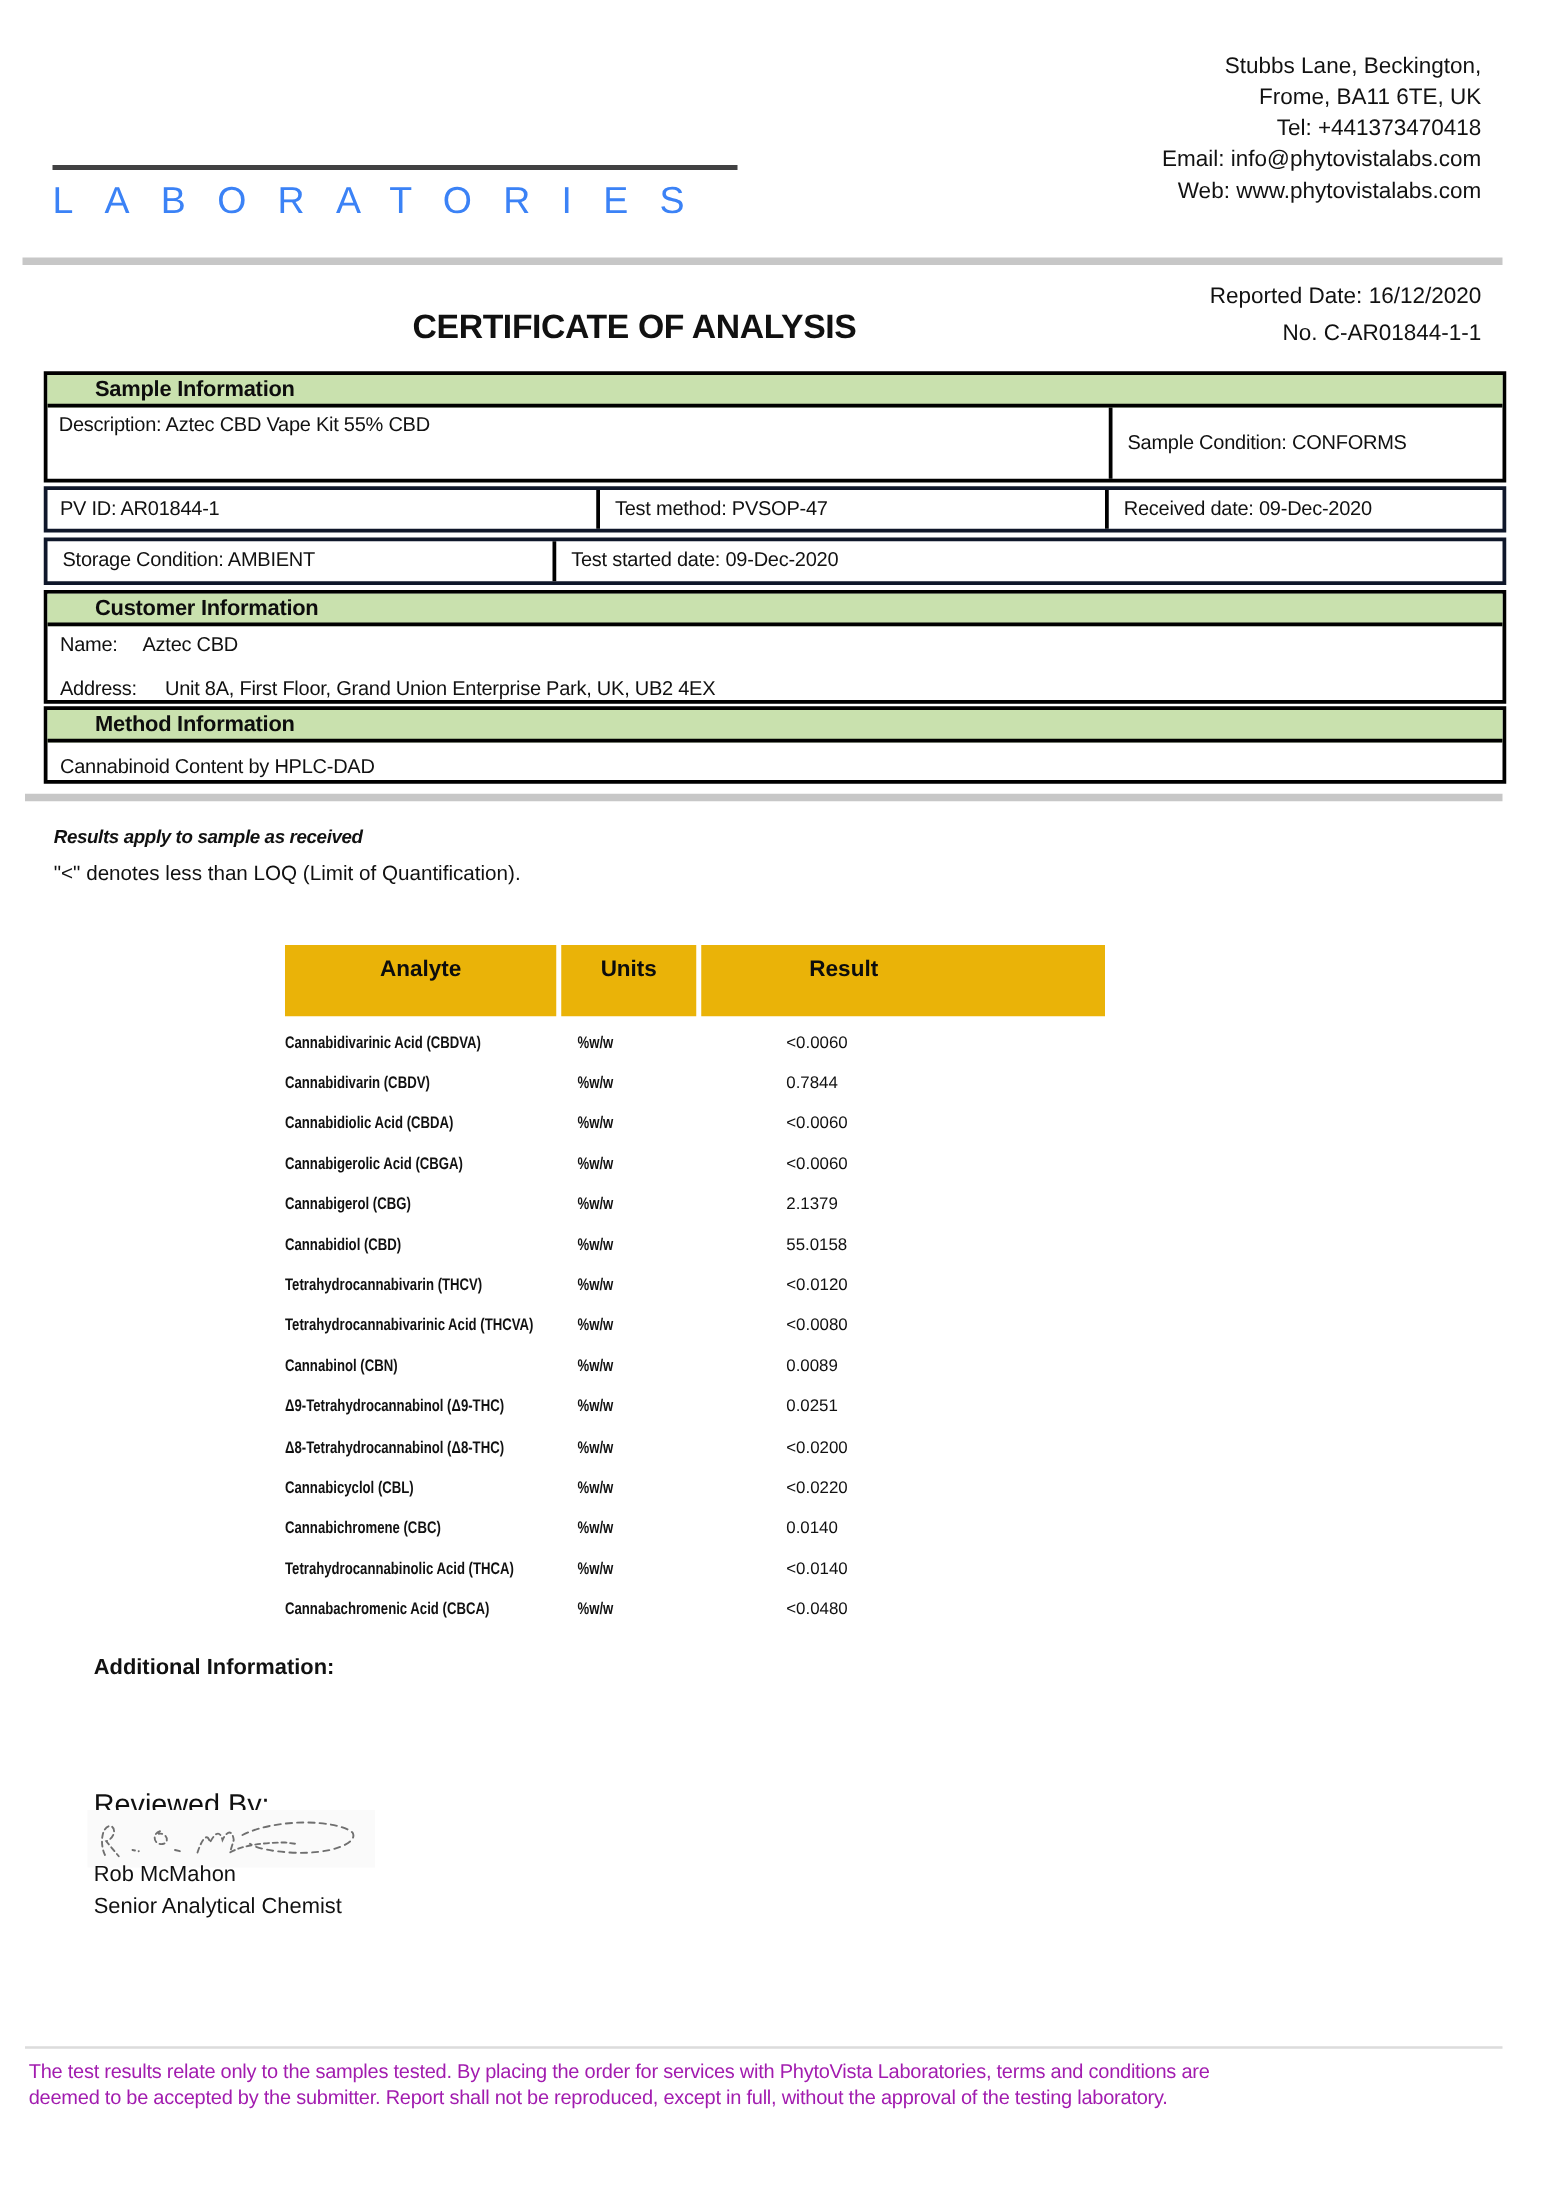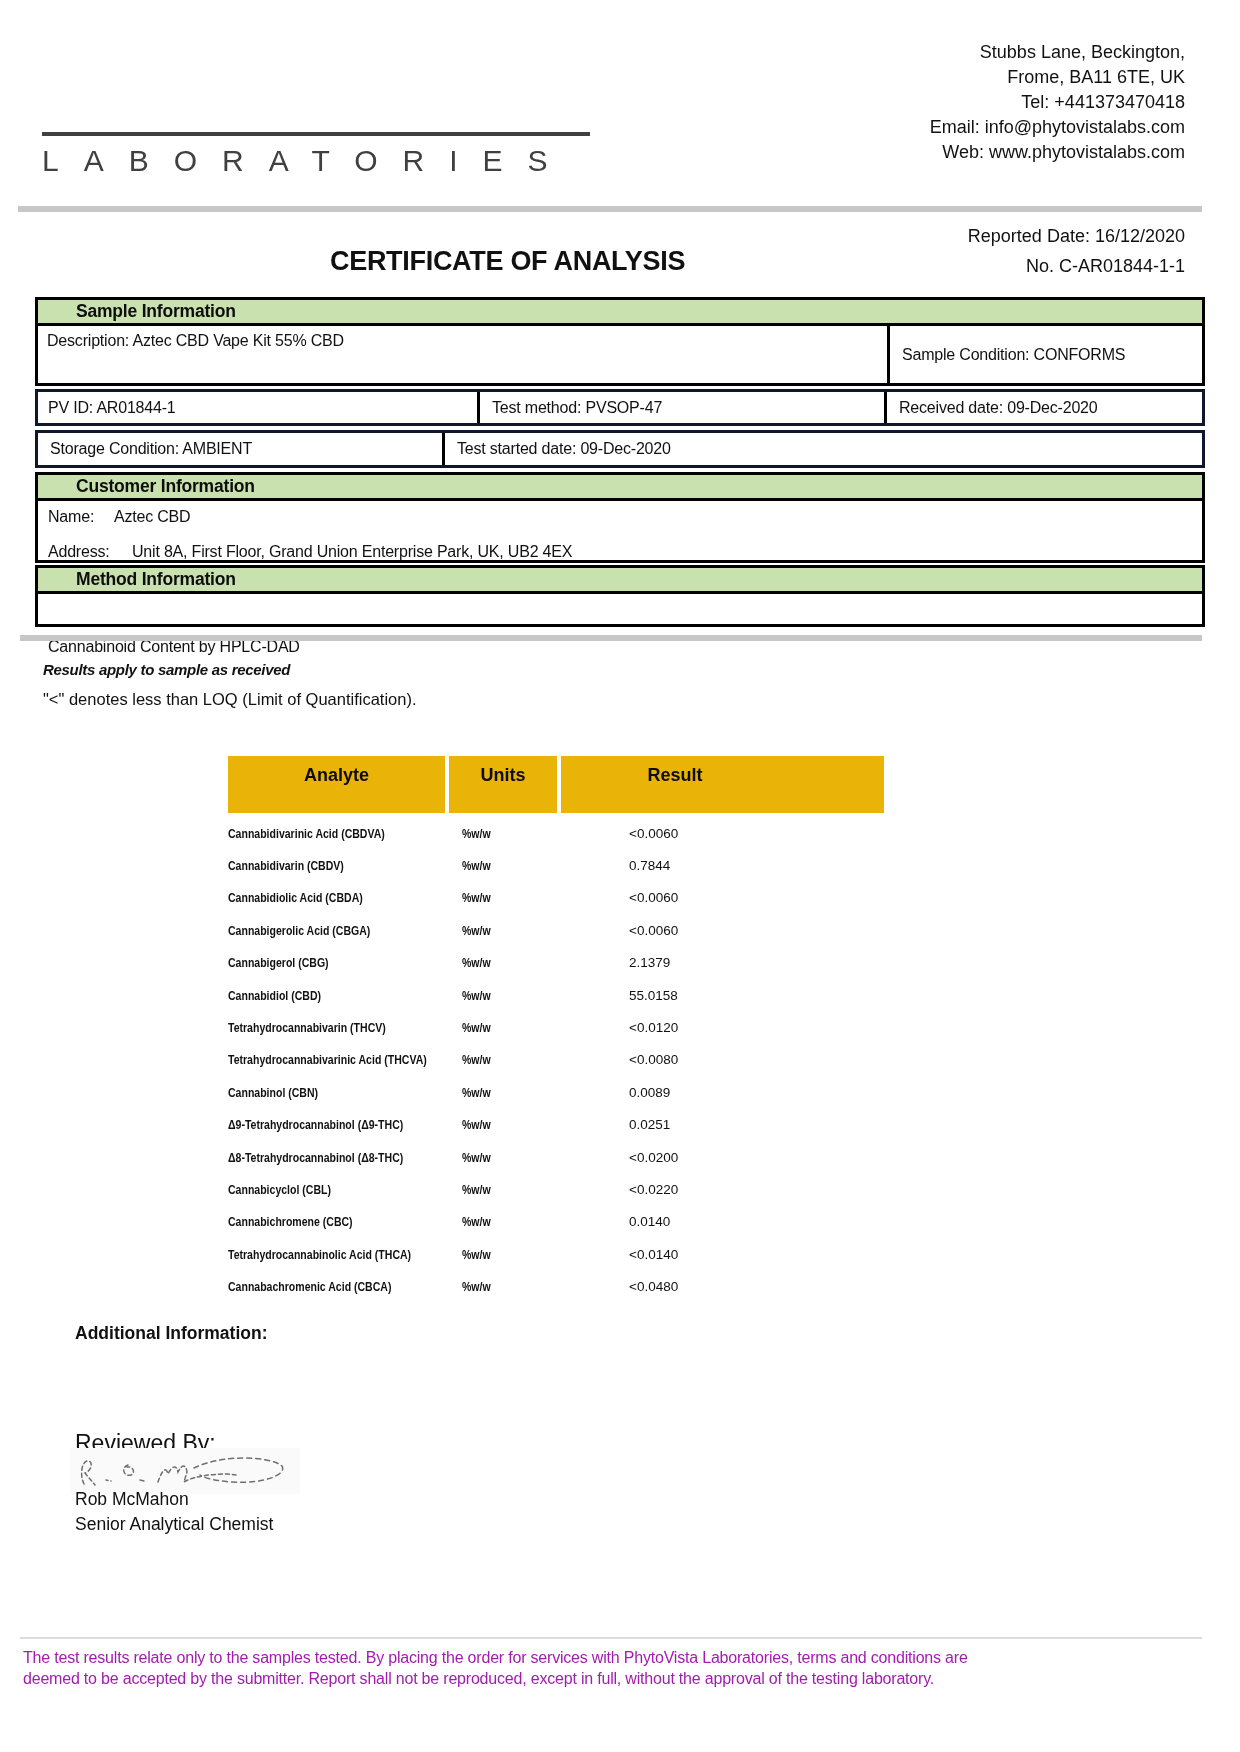--- a/index.html
+++ b/index.html
@@ -15,21 +15,21 @@
   .wordmark { display:flex; align-items:flex-end; height:100px; }
   .wm-text {
     display:inline-block; font-size:82px; line-height:96px; letter-spacing:4px;
     color:#8dc63f; font-weight:400;
     transform:scaleY(1.30); transform-origin:center bottom; white-space:nowrap;
   }
   .wm-leaf { margin:0 2px 20px 2px; flex:0 0 auto; }
   .logo-rule { position:absolute; top:92px; left:2px; width:548px; height:4px; background:#414142; }
   .logo-sub {
     position:absolute; top:104px; left:2px; width:600px;
-    font-size:30px; letter-spacing:25px; color:#404040; font-weight:400; white-space:nowrap;
+    font-size:30px; letter-spacing:25px; color:#3b82f6; font-weight:400; white-space:nowrap;
   }
 
   
   .contact { position:absolute; top:40px; right:55px; text-align:right; font-size:18px; line-height:25px; color:#121212; }
   .divider { position:absolute; height:6px; background:#c7c7c7; }
   #div1 { top:206px; left:18px; width:1184px; }
   #div2 { top:635px; left:20px; width:1182px; }
   .reported { position:absolute; top:226px; right:55px; font-size:18px; }
   .certno   { position:absolute; top:256px; right:55px; font-size:18px; }
   .doc-title { position:absolute; top:246px; left:330px; font-size:27px; font-weight:bold; letter-spacing:-0.3px; }
@@ -54,21 +54,21 @@
   .r3c.c { flex:1; padding-left:12px; }
 
   #customer-box { top:472px; height:91px; }
   .cust-line { display:flex; }
   .cust-line.l1 { margin:7px 0 0 10px; }
   .cust-line.l2 { margin:17px 0 0 10px; }
   .cust-label { display:inline-block; min-width:66px; }
   .cust-label.addr { min-width:84px; }
 
   #method-box { top:565px; height:62px; }
-  .method-line { padding:11px 0 15px 10px;margin-top:33px; }
+  .method-line { padding:11px 0 15px 10px; }
 
   
   .note1 { position:absolute; top:661px; left:43px; font-size:15px; font-weight:bold; font-style:italic; letter-spacing:-0.3px; }
   .note2 { position:absolute; top:690px; left:43px; font-size:16.5px; }
 
   
   .results { position:absolute; top:756px; left:228px; width:656px; }
   .th-row { display:flex; }
   .th {
     background:#eab308; height:57px; font-weight:bold; font-size:18px;

